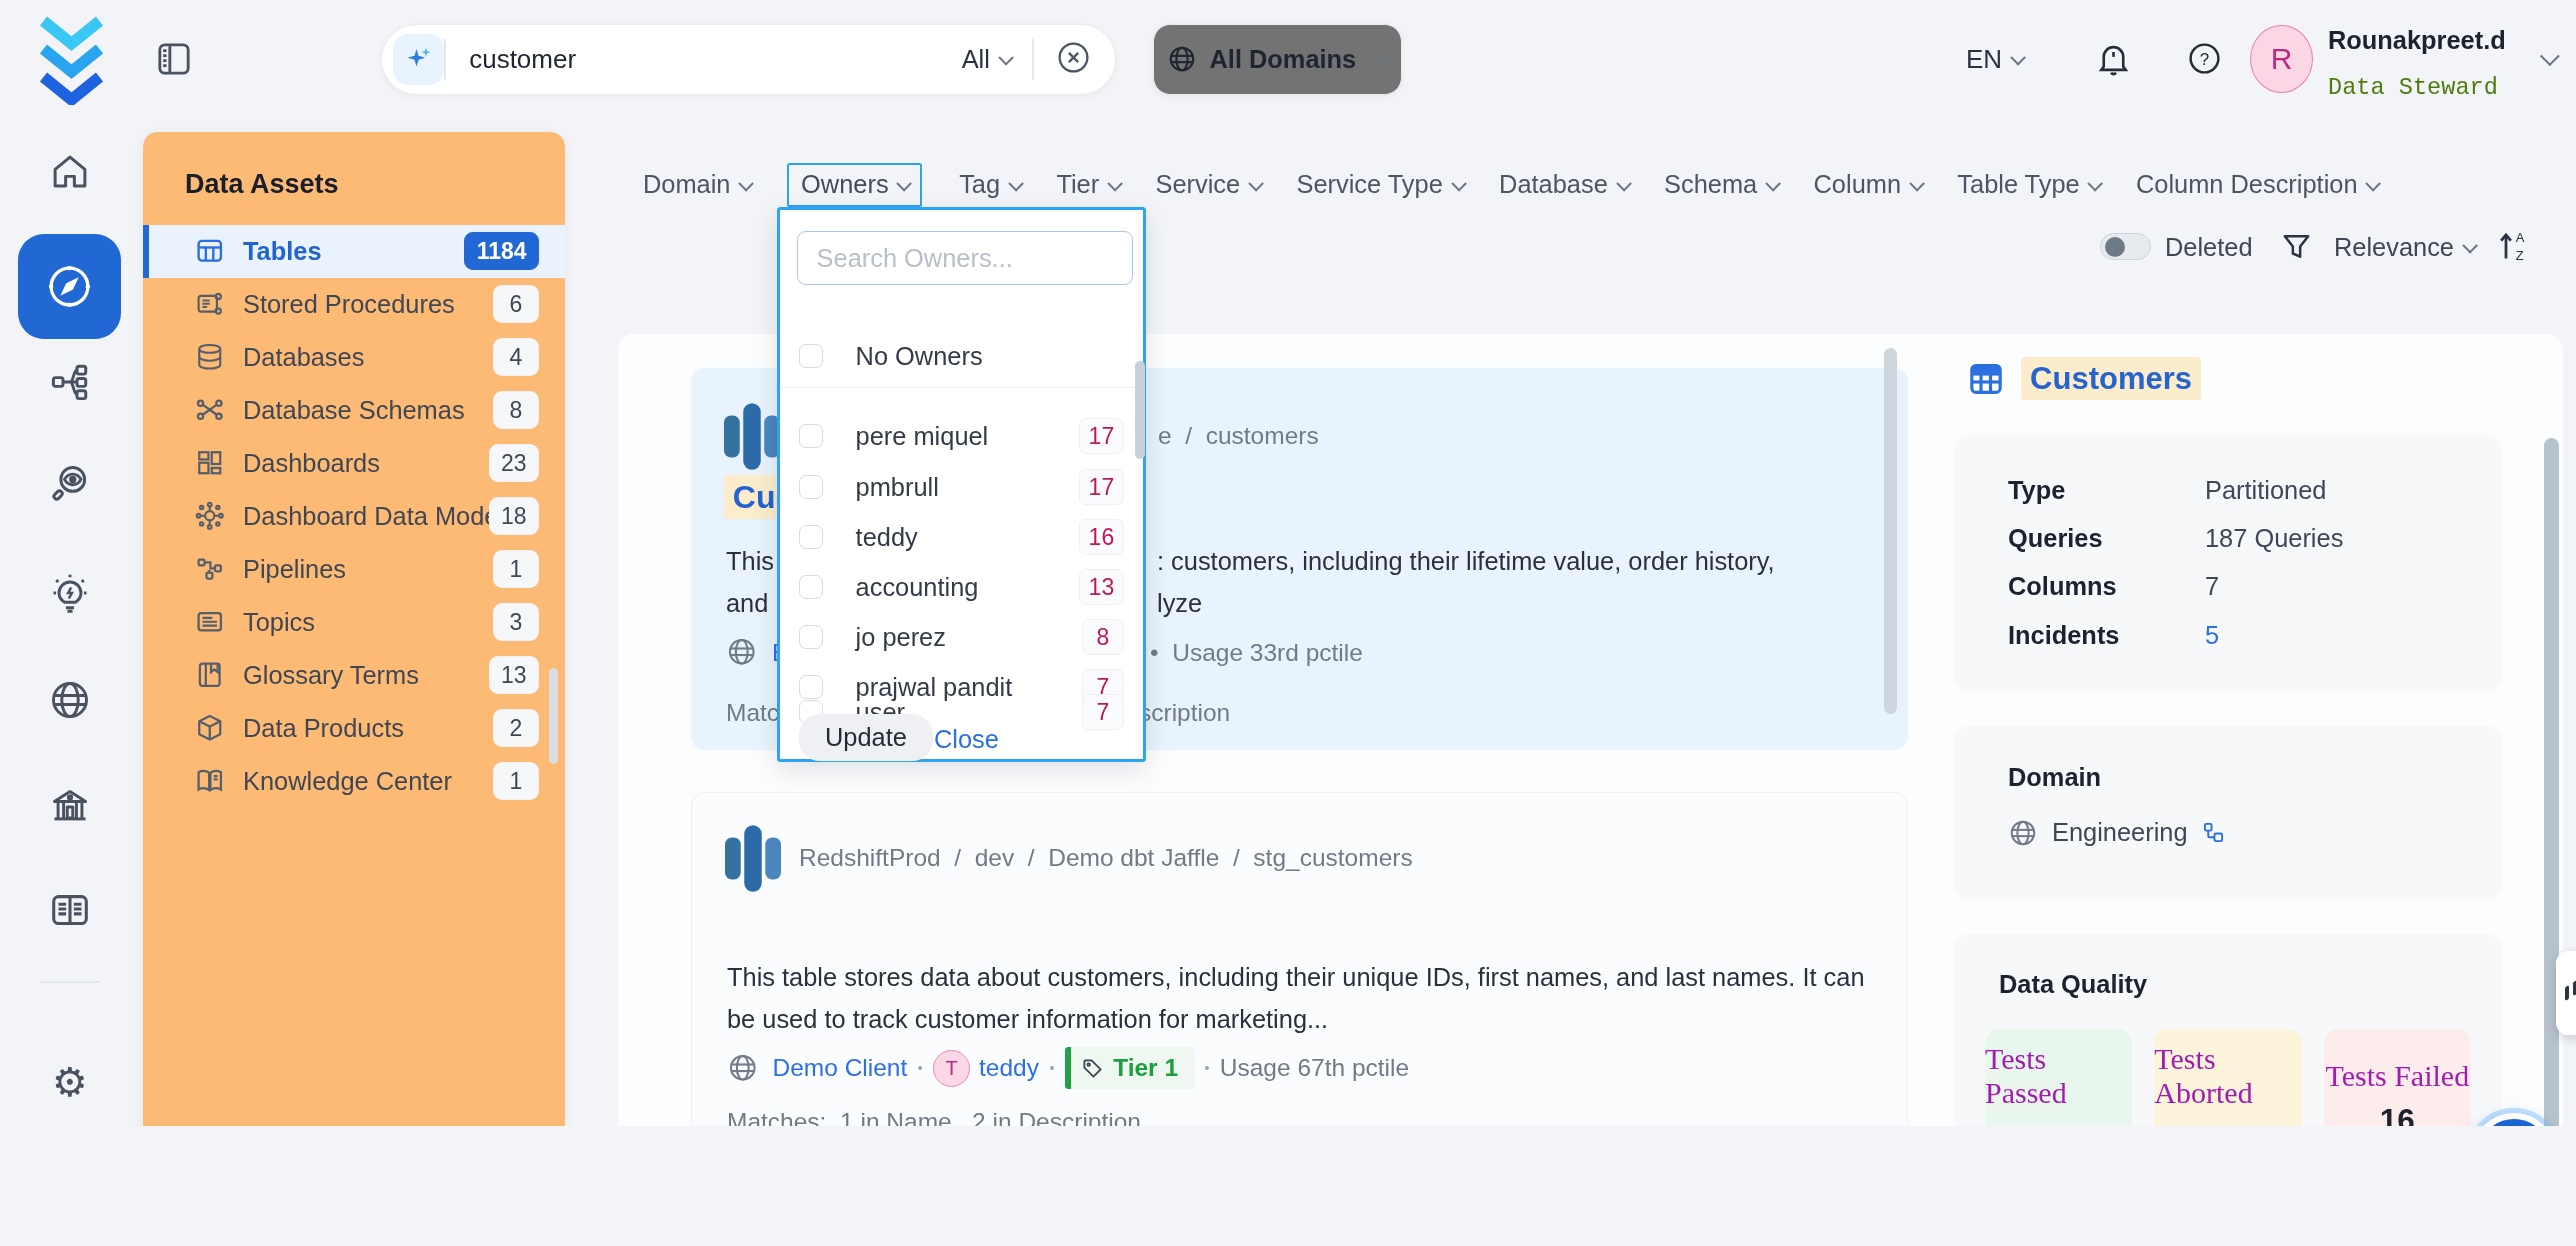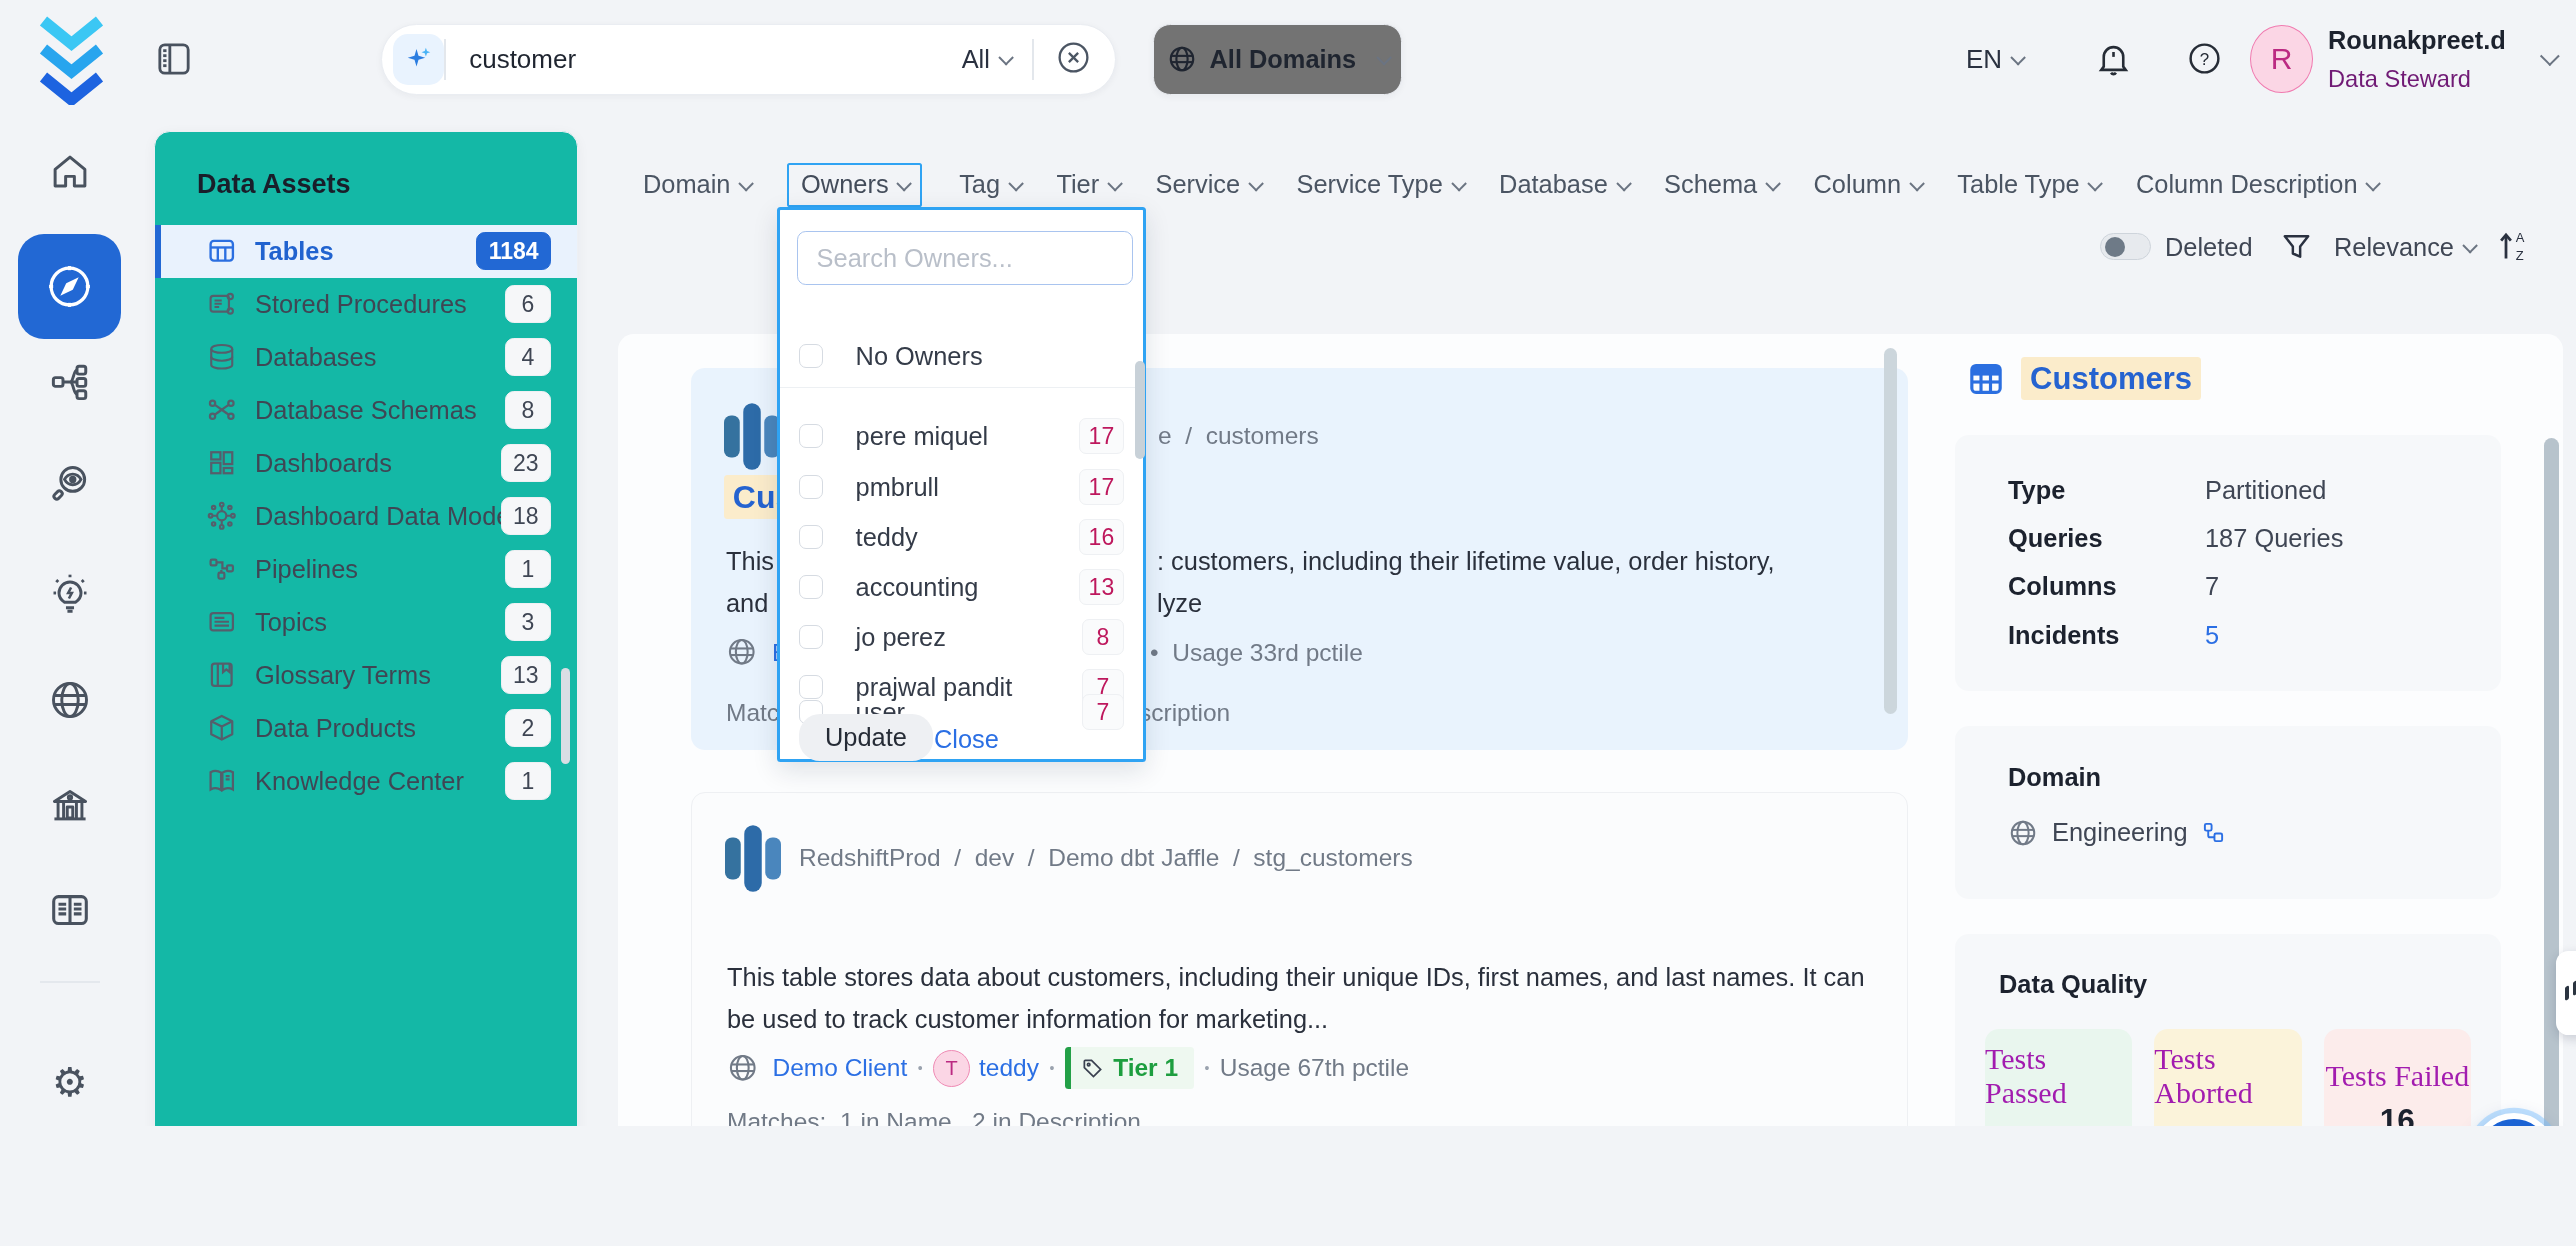--- a/index.html
+++ b/index.html
@@ -26,32 +26,32 @@
   #search-input { border:0; outline:0; background:transparent; font-size:26px; color:#1f2530; flex:1; margin-left:23px; font-family:inherit; }
   #search-scope { display:flex; align-items:center; font-size:25.4px; color:#2a3140; margin-right:23px; }
   #clear-search { margin:0 23px 0 21px; }
   #domains-pill { position:absolute; left:1153px; top:23.6px; width:249px; height:71px; background:#737373; border:1.8px solid #eaedf2; border-radius:17.5px; display:flex; align-items:center; justify-content:center; gap:12.3px; font-size:25.4px; color:#1f2530; font-weight:700; box-shadow:0 1.8px 7px rgba(30,40,60,.05); }
   #lang-switch { position:absolute; left:1966px; top:44px; display:flex; align-items:center; font-size:26px; color:#2a3140; }
   #bell-btn { position:absolute; left:2094px; top:39px; }
   #help-btn { position:absolute; left:2186px; top:40px; }
   #user-avatar { position:absolute; left:2250px; top:24.5px; width:63px; height:68px; border-radius:50%; background:#fbd6e5; border:1.8px solid #f07bb0; color:#bb2a82; font-size:30px; display:flex; align-items:center; justify-content:center; }
   #user-block { position:absolute; left:2328px; top:26px; width:193px; }
   #user-name { font-size:25.4px; font-weight:700; color:#1c222e; white-space:nowrap; }
-  #user-role { font-size:23.6px; color:#701a75; margin-top:11px; white-space:nowrap; }
+  #user-role { font-size:23.6px; color:#4d7c0f; margin-top:19px; white-space:nowrap;font-family:Liberation Mono, monospace; }
   #user-caret { position:absolute; left:2532px; top:51px; }
 
   
   #rail { position:absolute; left:0; top:118px; width:140px; height:1128px; }
   .rail-ic { position:absolute; left:50%; transform:translateX(-50%); color:#49525f; }
   #explore-tile { position:absolute; left:18.4px; top:116px; width:103px; height:105px; border-radius:26px; background:#2268d4; display:flex; align-items:center; justify-content:center; color:#fff; }
   #rail-divider { position:absolute; left:40px; top:863px; width:60px; height:1.8px; background:#e4e8ed; }
   .gear-glyph { font-size:40px; line-height:1; }
 
   
-  #assets-panel { position:absolute; left:154px; top:131px; width:424px; height:1115px; background:#14b8a6; border:0.9px solid #edf0f4; border-radius:15.8px; box-shadow:0 3.5px 12.3px rgba(25,35,60,.05); }
+  #assets-panel { position:absolute; left:142px; top:131px; width:424px; height:1115px; background:#fdba74; border:0.9px solid #edf0f4; border-radius:15.8px; box-shadow:0 3.5px 12.3px rgba(25,35,60,.05); }
   #assets-title { font-size:27px; font-weight:700; color:#191e2a; margin:37px 0 24.5px 42px; }
   .asset-row { position:relative; height:53px; display:flex; align-items:center; padding:0 26px 0 51px; cursor:pointer; }
   .asset-row .a-ic { width:35px; color:#555e6b; display:flex; }
   .asset-row .a-label { font-size:25.4px; color:#3f4654; margin-left:14px; flex:1; white-space:nowrap; overflow:hidden; }
   .asset-badge { min-width:46px; padding:4.4px 11.4px; text-align:center; font-size:23px; color:#3f4654; background:#f6f7f9; border:0.9px solid #eef0f3; border-radius:8.8px; }
   .asset-row.selected { background:#e9f2fd; }
   .asset-row.selected::before { content:""; position:absolute; left:0; top:0; bottom:0; width:6.1px; background:#2268d4; }
   .asset-row.selected .a-label { color:#2163cf; font-weight:700; }
   .asset-row.selected .a-ic { color:#2b6fe0; }
   .asset-row.selected .asset-badge { background:#2268d4; border-color:#2268d4; color:#fff; font-weight:700; }

